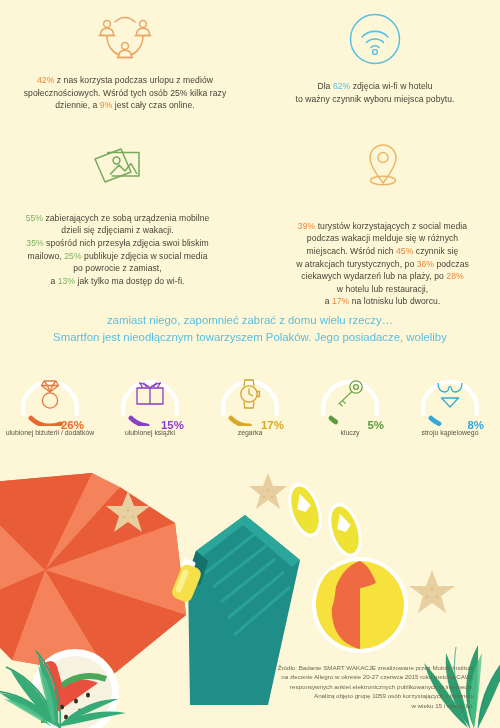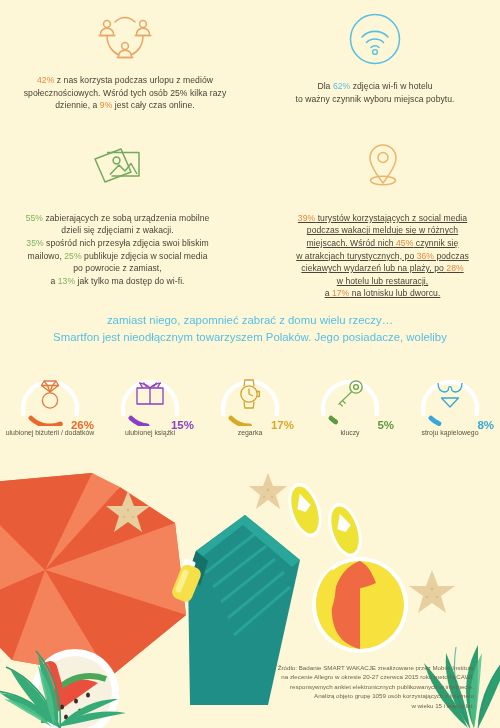--- a/index.html
+++ b/index.html
@@ -32,21 +32,21 @@
   
   .gauges{position:absolute;left:0;top:366px;width:500px;display:flex;}
   .gauge{width:100px;box-sizing:border-box;text-align:center;position:relative;}
   .gauge-dial{position:relative;width:72px;height:60px;margin:0 auto;}
   .gauge-dial svg{display:block;}
   .gauge-glyph{
     position:absolute;left:0;top:8px;width:72px;height:40px;
     display:flex;align-items:center;justify-content:center;
   }
   .gauge-pct{
-    position:absolute;right:6px;bottom:6px;font-size:11.5px;font-weight:bold;margin-left:41px;
+    position:absolute;right:16px;bottom:6px;font-size:11.5px;font-weight:bold;margin-left:41px;
   }
   .gauge-label{
     font-size:6.9px;line-height:9px;color:#5a5340;margin-top:2px;padding:0 4px;
   }
 
   
   .scene{position:absolute;left:0;top:455px;width:500px;height:273px;overflow:hidden;}
 
   
   .source{
@@ -137,21 +137,21 @@
       <div class="stat-cell">
         <div class="stat-icon">
           <svg width="48" height="56" viewBox="0 0 48 56">
             <g fill="none" stroke="#edb567" stroke-width="1.5">
               <path d="M24 6 C16.8 6, 11 11.8, 11 19 C11 28, 24 44, 24 44 C24 44, 37 28, 37 19 C37 11.8, 31.2 6, 24 6 Z"></path>
               <circle cx="24" cy="18.5" r="5"></circle>
               <ellipse cx="24" cy="41.5" rx="12.5" ry="4.2"></ellipse>
             </g>
           </svg>
         </div>
-        <div class="stat-text" style="margin-top:14px;text-decoration:underline;">
+        <div class="stat-text" style="margin-top:22px;">
             <div><span class="hl" style="color: rgb(232, 136, 58);">39%</span><span> turystów korzystających z social media</span></div>
             <div><span>podczas wakacji melduje się w różnych</span></div>
             <div><span>miejscach. Wśród nich </span><span class="hl" style="color: rgb(232, 136, 58);">45%</span><span> czynnik się</span></div>
             <div><span>w atrakcjach turystycznych, po </span><span class="hl" style="color: rgb(232, 136, 58);">36%</span><span> podczas</span></div>
             <div><span>ciekawych wydarzeń lub na plaży, po </span><span class="hl" style="color: rgb(232, 136, 58);">28%</span></div>
             <div><span>w hotelu lub restauracji,</span></div>
             <div><span>a </span><span class="hl" style="color: rgb(232, 136, 58);">17%</span><span> na lotnisku lub dworcu.</span></div>
           </div>
       </div>
     </div>

